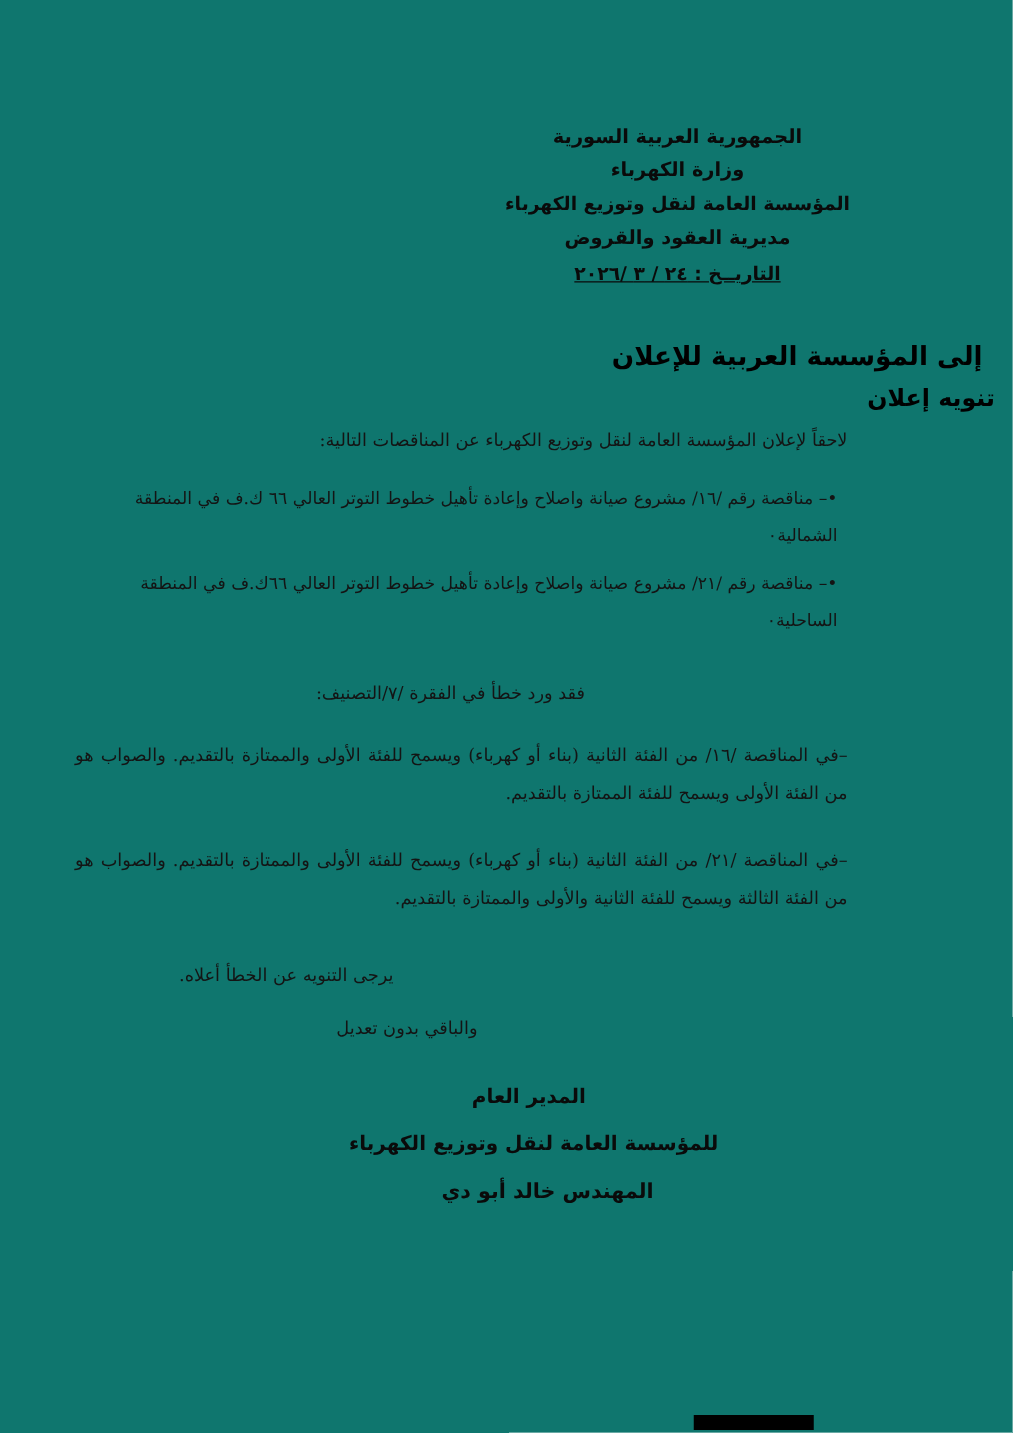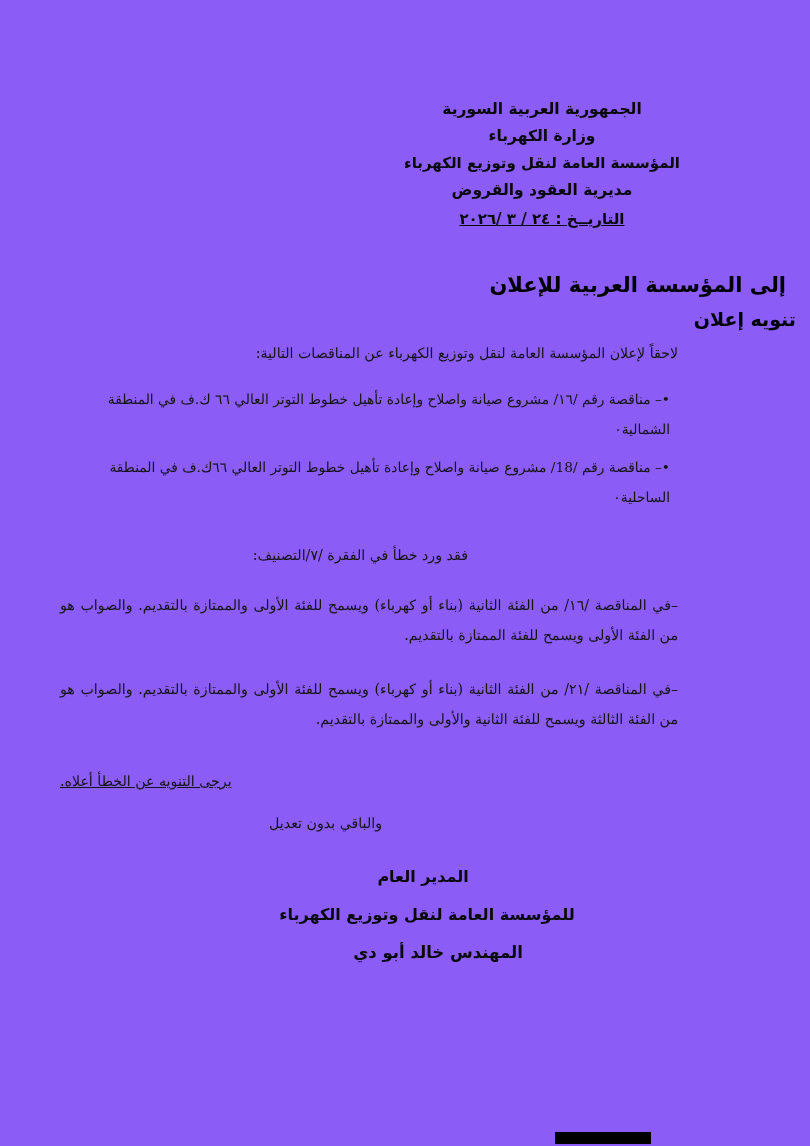--- a/index.html
+++ b/index.html
@@ -12,21 +12,21 @@
     width: 810px;
     height: 1146px;
     position: relative;
     font-family: "DejaVu Sans", "Liberation Sans", sans-serif;
     color: #111111;
     overflow: hidden;
   }
   .page {
     position: absolute;
     inset: 0;
-    background: #8b5cf6;
+    background: #0f766e;
   }
 
   
   .letterhead {
     position: absolute;
     top: 96px;
     right: 58px;
     width: 420px;
     text-align: center;
     direction: rtl;
@@ -116,24 +116,23 @@
     padding-right: 210px;
     margin-bottom: 20px;
   }
 
   .para.correction {
     text-align: justify;
     margin-bottom: 18px;
   }
 
   .para.closing-1 {
-    text-align: left;
+    text-align: center;
     padding-right: 280px;
     margin-bottom: 12px;
-    text-decoration: underline;
   }
   .para.closing-2 {
     text-align: right;
     padding-right: 296px;
   }
 
   
   .signature {
     position: absolute;
     top: 858px;
@@ -182,21 +181,21 @@
     <div class="title-sub">تنويه إعلان</div>
   </div>
 
   <div class="body-area">
 
     <p class="para intro">لاحقاً لإعلان المؤسسة العامة لنقل وتوزيع الكهرباء عن المناقصات التالية:</p>
 
     <div class="spacer-sm"></div>
 
     <p class="bullet">•– مناقصة رقم /١٦/ مشروع صيانة واصلاح وإعادة تأهيل خطوط التوتر العالي ٦٦ ك.ف في المنطقة الشمالية٠</p>
-    <p class="bullet">•– مناقصة رقم /18/ مشروع صيانة واصلاح وإعادة تأهيل خطوط التوتر العالي ٦٦ك.ف في المنطقة الساحلية٠</p>
+    <p class="bullet">•– مناقصة رقم /٢١/ مشروع صيانة واصلاح وإعادة تأهيل خطوط التوتر العالي ٦٦ك.ف في المنطقة الساحلية٠</p>
 
     <div class="spacer-sm"></div>
 
 
     <div class="spacer-md"></div>
 
     <p class="para clause-head">فقد ورد خطأ في الفقرة /٧/التصنيف:</p>
 
     <p class="para correction">–في المناقصة /١٦/ من الفئة الثانية (بناء أو كهرباء) ويسمح للفئة الأولى والممتازة بالتقديم. والصواب هو من الفئة الأولى ويسمح للفئة الممتازة بالتقديم.</p>
 

